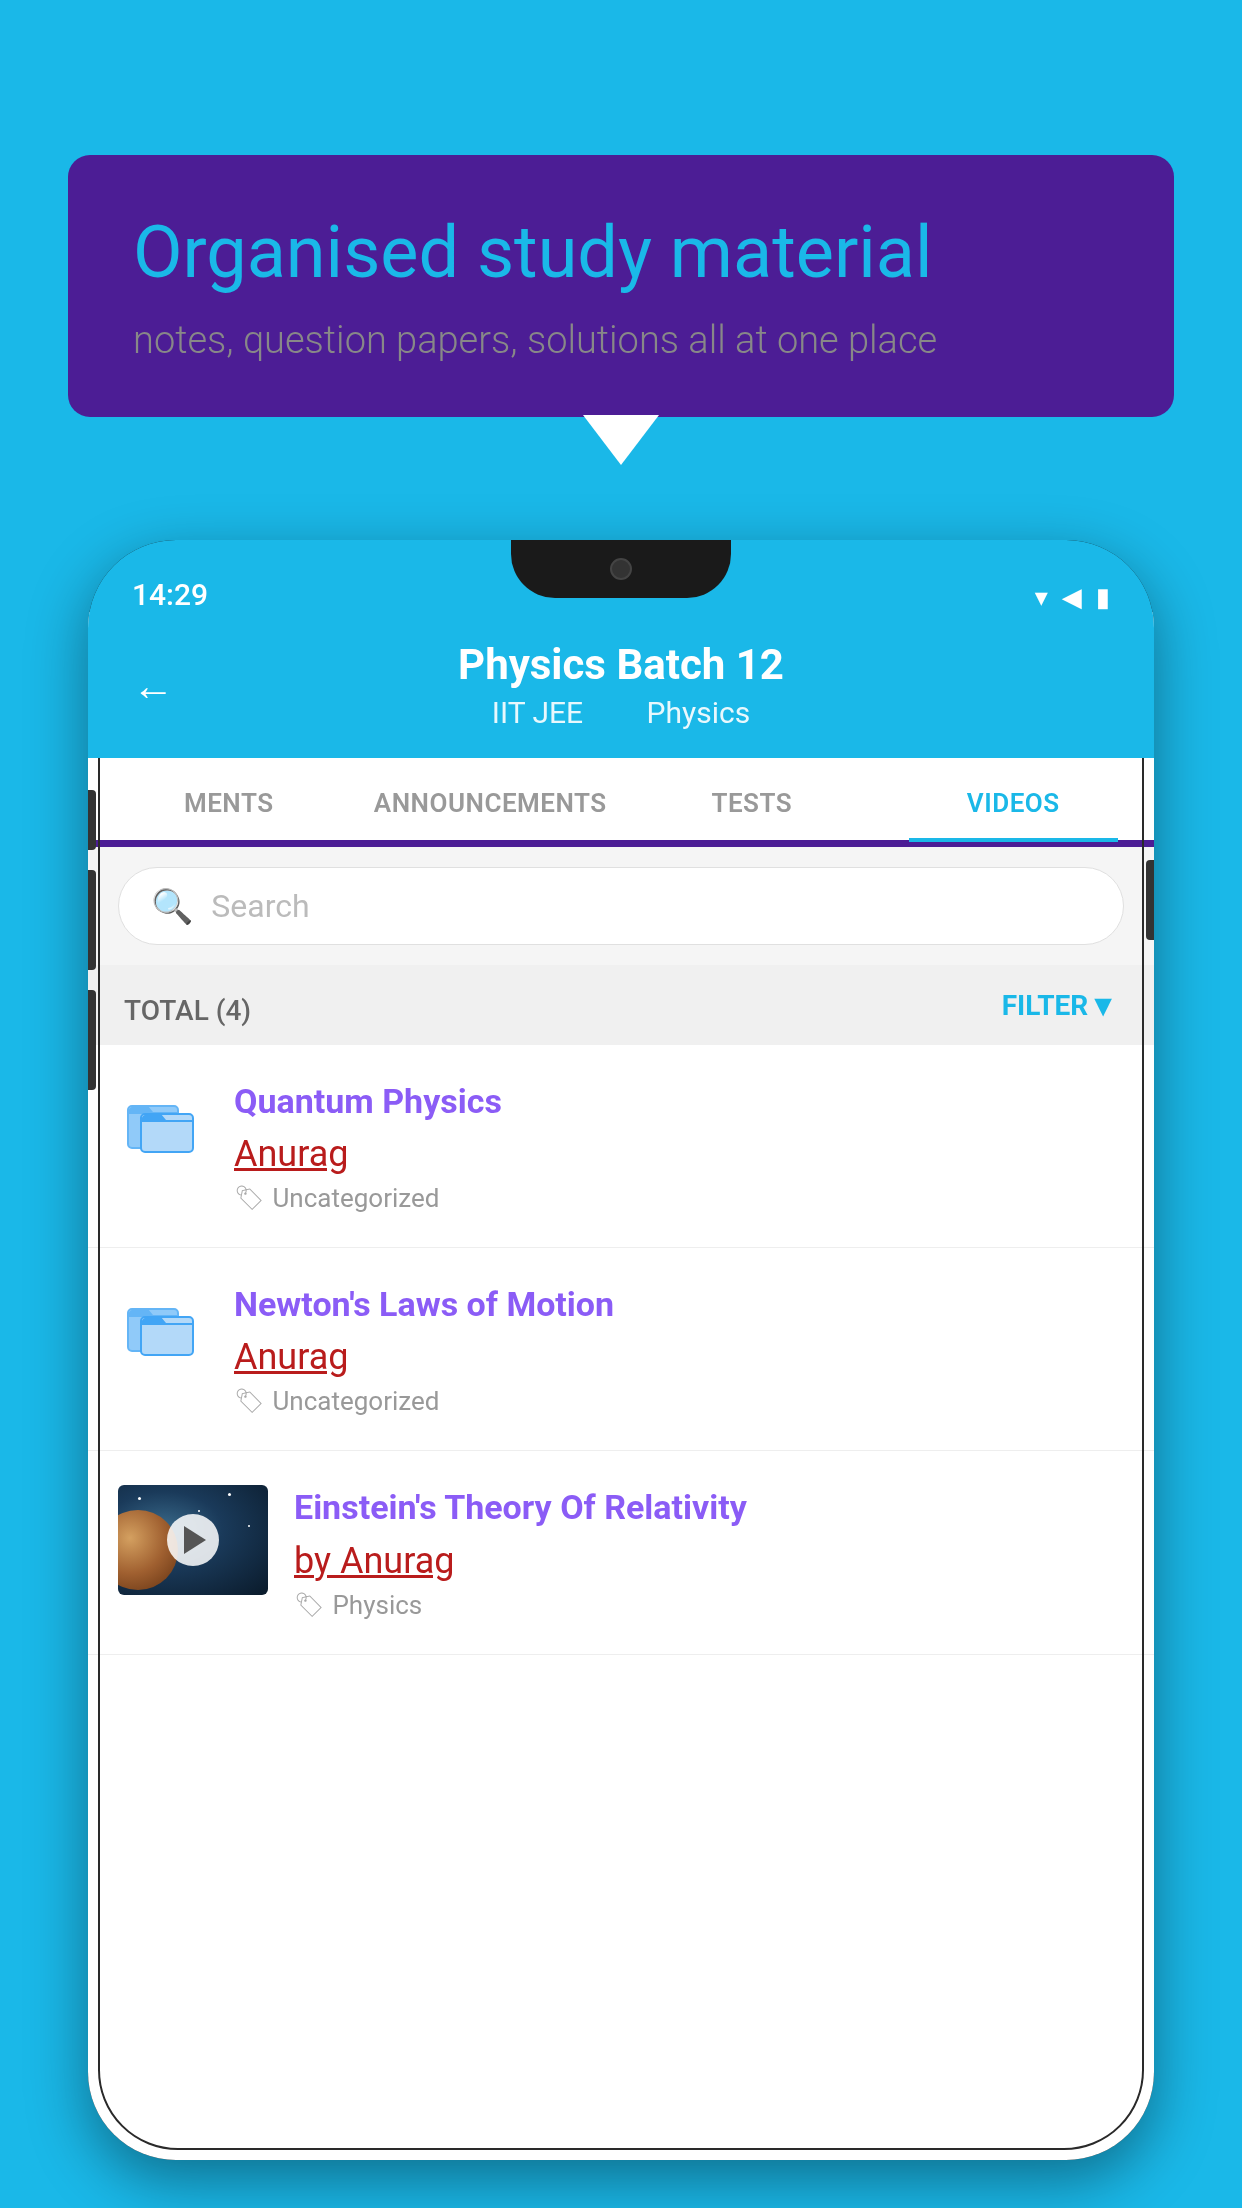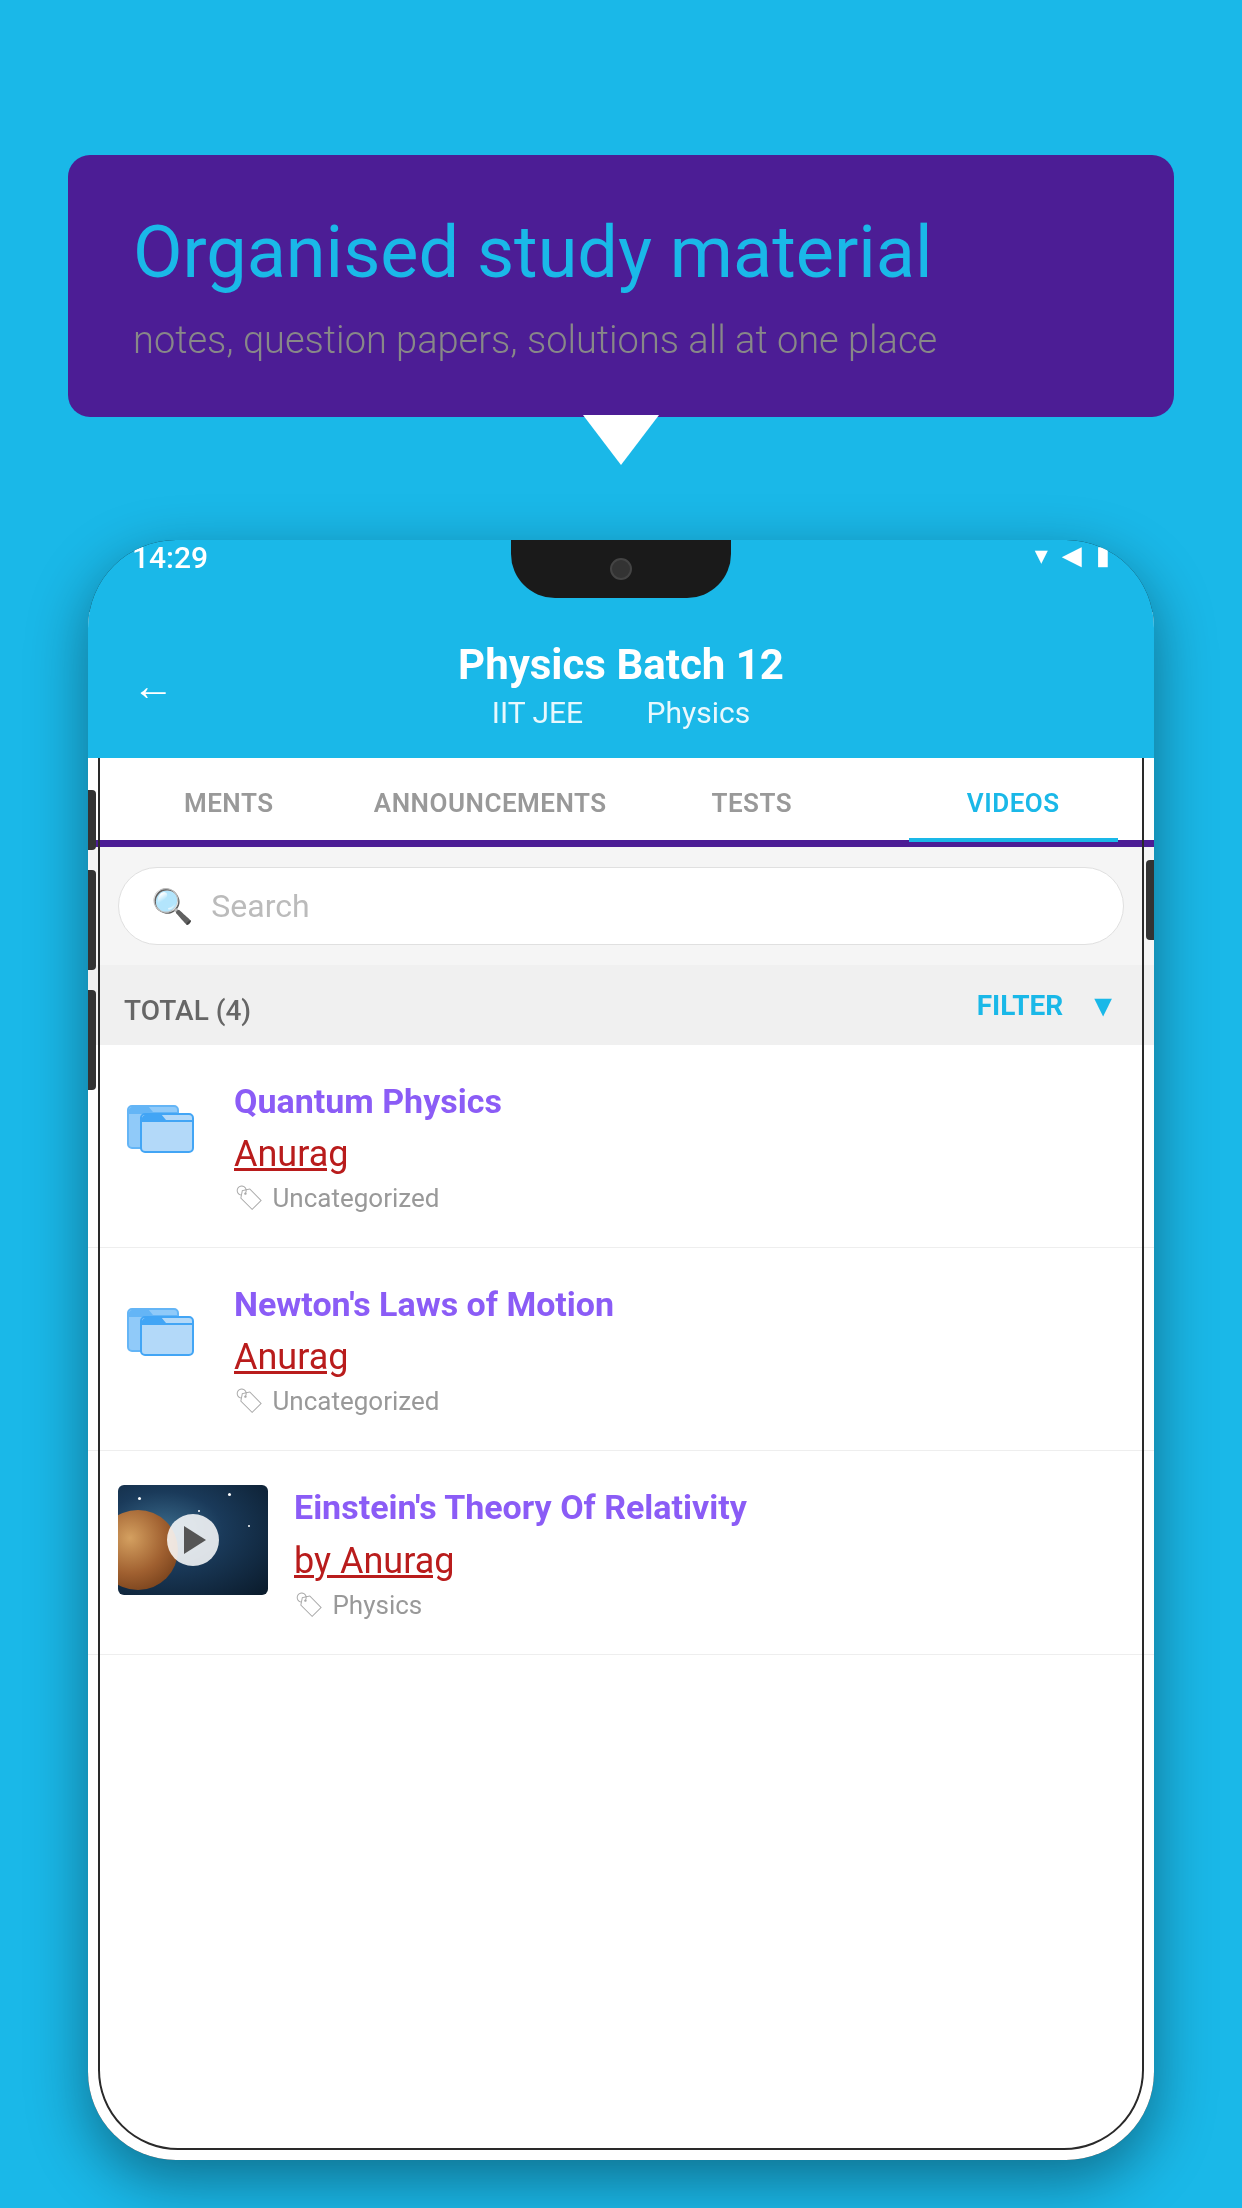--- a/index.html
+++ b/index.html
@@ -67,21 +67,21 @@
       border-radius: 88px;
       overflow: hidden;
       box-shadow: 0 20px 60px rgba(0,0,0,0.4);
     }
 
     
     .phone-status-bar {
       background: #1ab8e8;
       height: 72px;
       display: flex;
-      align-items: flex-start;
+      align-items: flex-end;
       justify-content: space-between;
       padding: 0 44px;
       position: relative;
     }
 
     .phone-notch {
       position: absolute;
       top: 0;
       left: 50%;
       transform: translateX(-50%);
@@ -232,21 +232,21 @@
     .total-count {
       font-size: 28px;
       color: #666;
       font-weight: 500;
       margin-top: 11px;
     }
 
     .filter-btn {
       display: flex;
       align-items: center;
-      gap: 25px;
+      gap: 0;
       color: #1ab8e8;
       font-size: 28px;
       font-weight: 700;
     }
 
     .filter-funnel {
       color: #1ab8e8;
       font-size: 30px;
     }
 

